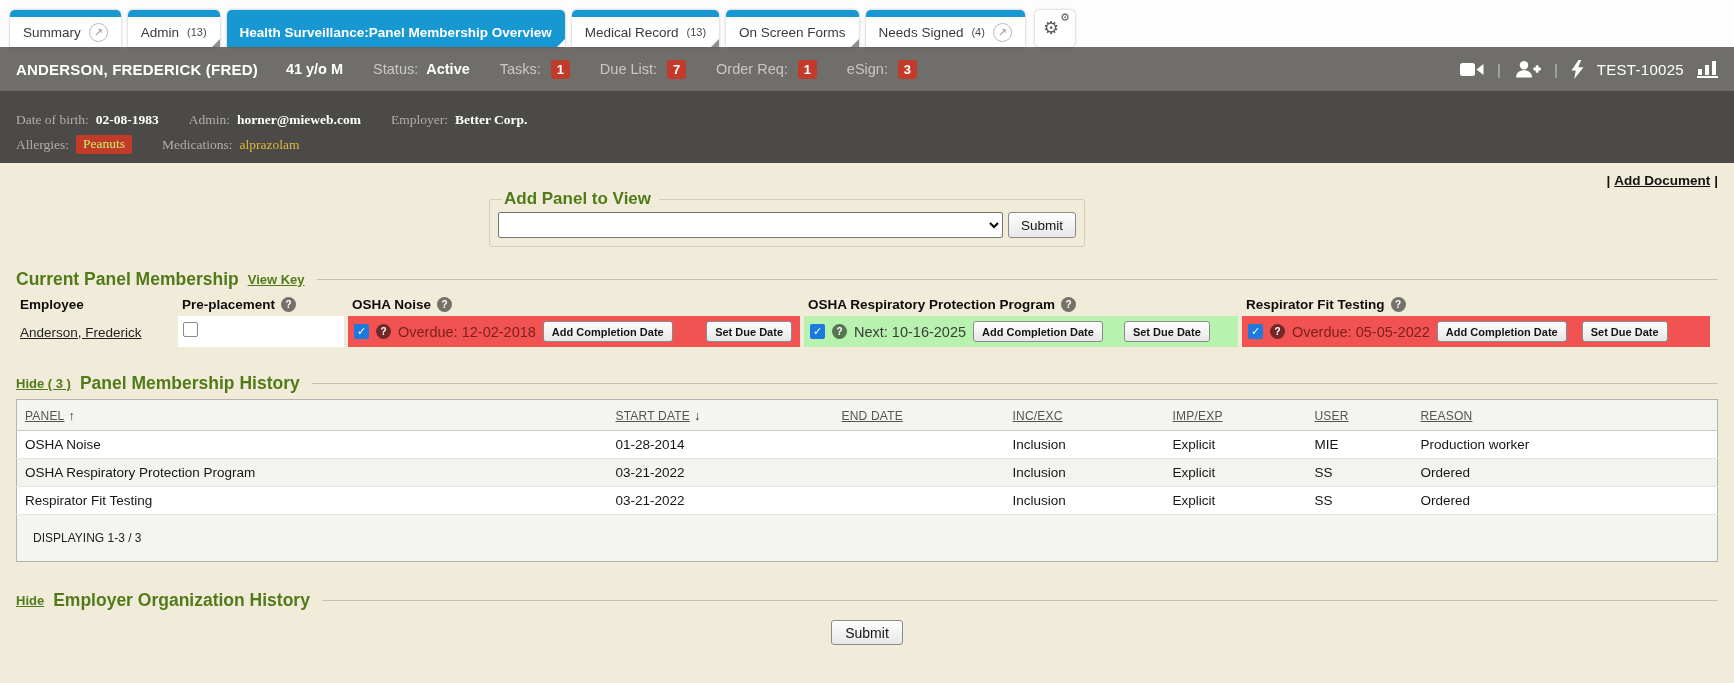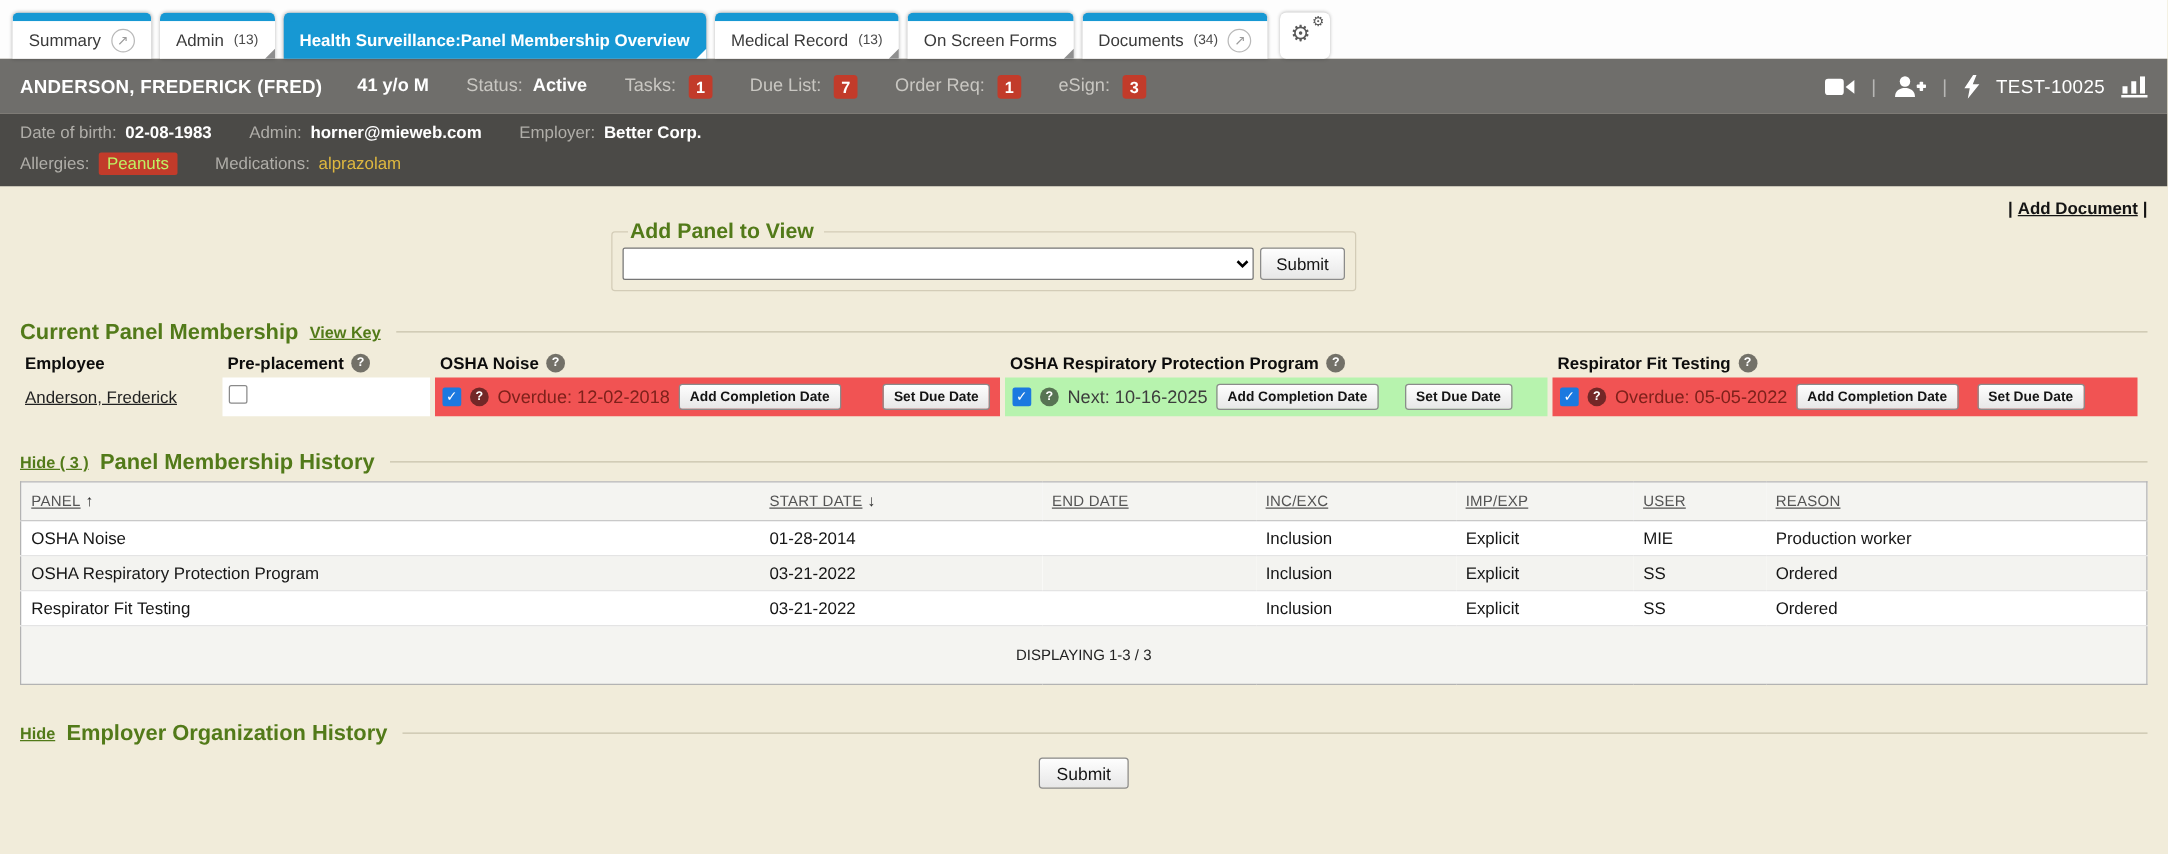--- a/index.html
+++ b/index.html
@@ -40,21 +40,21 @@
   .pbar .val { font-weight:bold; margin-left:8px; }
   .badge { display:inline-flex; align-items:center; justify-content:center; min-width:19px; height:19px;
     background:#c23b2a; color:#fff; font-weight:bold; font-size:13px; border-radius:3px; margin-left:10px; padding:0 3px; cursor:pointer; }
   .pbar-right { margin-left:auto; display:flex; align-items:center; gap:13px; }
   .vsep { color:rgba(255,255,255,.5); font-size:15px; }
   .pid { font-size:15px; letter-spacing:.3px; }
   .icnbtn { display:inline-flex; align-items:center; cursor:pointer; }
   .chart-underline { border-bottom:2px solid #fff; padding-bottom:1px; }
 
   
-  .pdetails { background:#4b4a47; padding:2px 0 6px; }
+  .pdetails { background:#4b4a47; padding:16px 0 6px;font-family:Liberation Serif, serif; }
   .pdrow { display:flex; align-items:center; padding:3px 16px; font-size:13.5px; color:#fff; min-height:25px; }
   .pdrow .lbl { color:#b0aea9; }
   .pdrow .val { font-weight:bold; margin-left:7px; }
   .grp { display:flex; align-items:center; }
   .grp + .grp { margin-left:30px; }
   .allergy-badge { background:#c23b2a; color:#bef264; padding:1px 7px 2px; margin-left:7px; border-radius:2px; }
   .med { color:#dfb83f; margin-left:7px; }
 
   
   .content { position:relative; padding-top:2px; }
@@ -93,21 +93,21 @@
   .cb.checked::after { content:"✓"; color:#fff; font-size:11px; font-weight:bold; }
   .cb.un { background:#fff; border:1px solid #8a8a8a; }
   .btn-sm { font-size:11px; font-weight:bold; height:21px; padding:4px 8px; white-space:nowrap; flex:none;text-align:center; }
 
   
   .hist { width:100%; border-collapse:collapse; background:#fff; margin-top:5px; border:1px solid #b3b3b3; table-layout:fixed; }
   .hist th { background:#f4f4f1; text-align:left; padding:6px 8px; font-weight:normal; border-bottom:1px solid #c9c9c9; white-space:nowrap; }
   .hist th a { font-size:12px; color:#545454; text-decoration:underline; letter-spacing:.2px; }
   .hist td { padding:6px 8px; font-size:13.5px; color:#161616; border-bottom:1px solid #e4e4e4; white-space:nowrap; overflow:hidden; }
   .hist tr.alt td { background:#f3f3f0; }
-  .hist td.tfoot { background:#f4f4f1; border-top:1px solid #9a9a9a; border-bottom:none; text-align:center; font-size:12px; color:#222; padding:16px; }
+  .hist td.tfoot { background:#f4f4f1; border-top:1px solid #9a9a9a; border-bottom:none; text-align:left; font-size:12px; color:#222; padding:16px; }
   .sort-up::after { content:"↑"; color:#2f2f2f; font-weight:bold; font-size:12.5px; margin-left:4px; }
   .sort-down::after { content:"↓"; color:#2f2f2f; font-weight:bold; font-size:12.5px; margin-left:4px; }
 
   .submit-row { text-align:center; margin-top:9px; }
   .submit-bottom { height:25px; font-size:14px; padding:0 13px; }
 
   .mt-cp { margin-top:22px; }
   .mt-ph { margin-top:26px; }
   .mt-eh { margin-top:28px; }
 </style>
@@ -127,22 +127,22 @@
     <span>Health Surveillance:Panel Membership Overview</span>
   </div>
   <div class="tab fold">
     <span>Medical Record</span>
     <span class="count">(13)</span>
   </div>
   <div class="tab fold">
     <span>On Screen Forms</span>
   </div>
   <div class="tab">
-    <span>Documents</span>
-    <span class="count">(34)</span>
+    <span>Needs Signed</span>
+    <span class="count">(4)</span>
     <span class="popout"></span>
   </div>
   <div class="gearbtn">
     <span class="g1"></span>
     <span class="g2"></span>
   </div>
 </div>
 
 <div class="pbar">
   <span class="name">ANDERSON, FREDERICK (FRED)</span>

